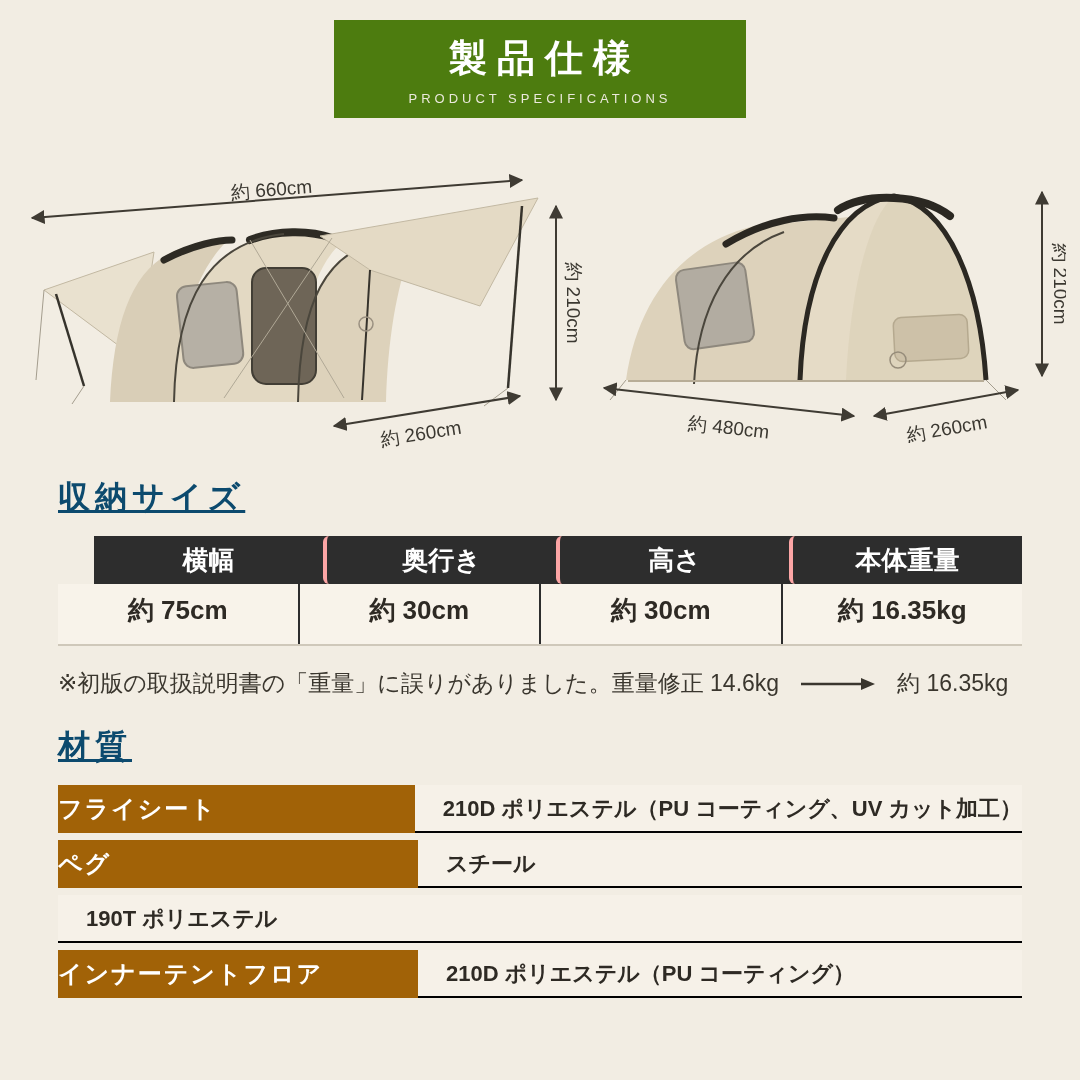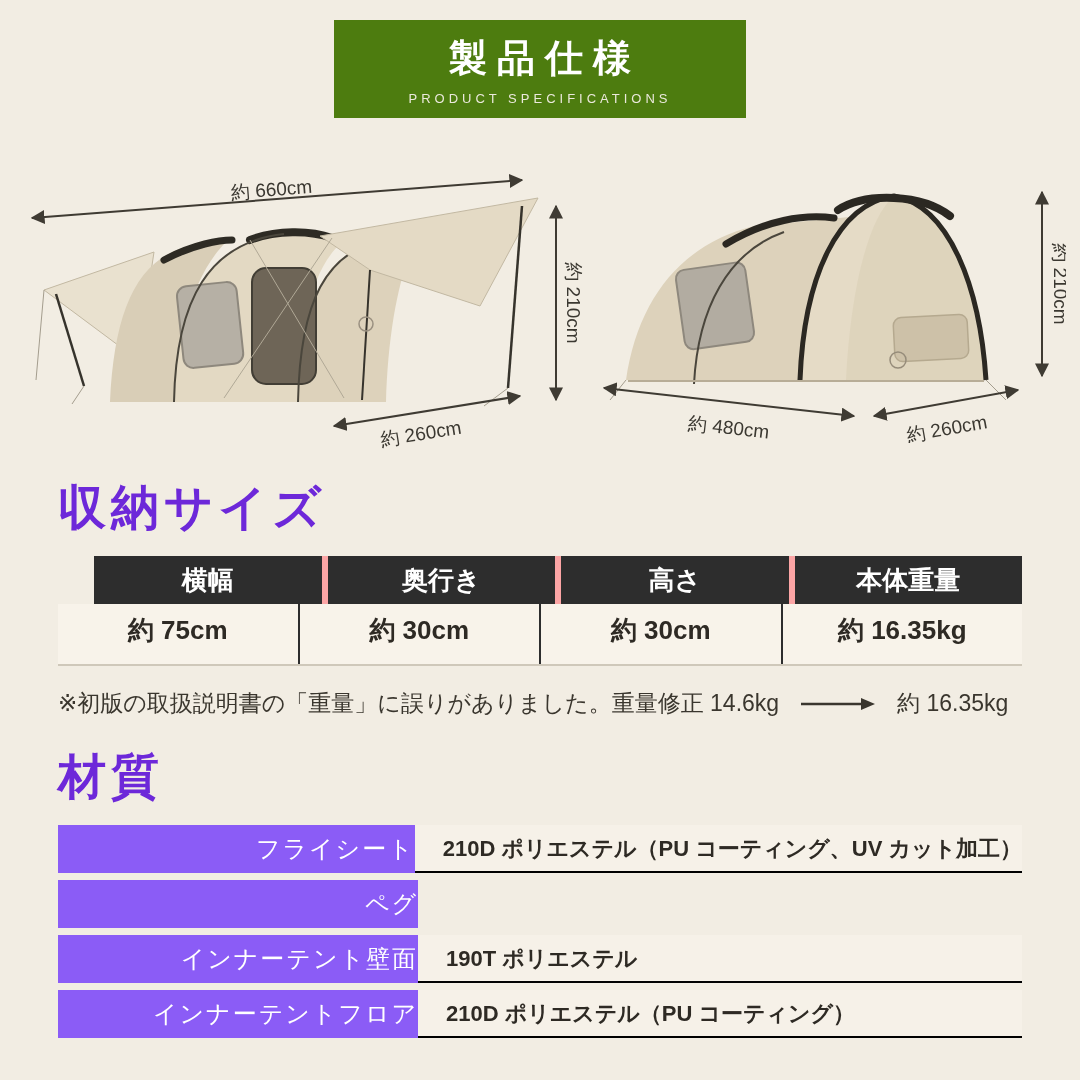--- a/index.html
+++ b/index.html
@@ -14,47 +14,47 @@
     width:412px; margin:20px auto 0; background:#4d7c0f;
     text-align:center; padding:13px 0 12px;
   }
   .banner-title { color:#ffffff; font-size:38px; font-weight:bold; letter-spacing:10px; text-indent:10px; }
   .banner-subtitle { color:#ebe9dc; font-size:13px; letter-spacing:4px; margin-top:7px; }
 
   .diagrams { display:flex; margin-top:30px; padding-left:14px; gap:14px; height:302px; }
   .diagrams svg { display:block; }
   .dim-label { font-size:19px; font-weight:500; fill:#3b3831; }
 
-  .section-heading { margin:26px 0 0 58px; font-size:48px; font-weight:bold; letter-spacing:5px; color:#6d28d9; }
+  .section-heading { margin:26px 0 0 58px; font-size:32px; font-weight:bold; letter-spacing:5px; color:#0c4a6e;text-decoration:underline; }
 
   .spec-table { margin:16px 58px 0; }
   .spec-header { display:flex; background:#2d2d2d;margin-left:36px; }
   .spec-header .cell {
     flex:1; color:#ffffff; font-size:26px; font-weight:bold;
     text-align:center; line-height:48px; height:48px;
   }
-  .spec-header .cell + .cell { border-left:6px solid #fca5a5; }
+  .spec-header .cell + .cell { border-left:4px solid #fca5a5;border-radius:6px; }
   .spec-body { display:flex; background:#f8f3ea; border-bottom:2px solid #cfc8ba; }
   .spec-body .cell {
     flex:1; font-size:26px; font-weight:bold; color:#2e2a24;
     text-align:center; line-height:52px; height:60px;
   }
   .spec-body .cell + .cell { border-left:2px solid #2d2d2d; }
 
   .note {
     margin:22px 58px 0; font-size:23px; font-weight:500; color:#3a362e;
     display:flex; align-items:center; gap:20px; white-space:nowrap;
   }
   .note .arrow-icon { flex:0 0 auto; }
 
   .mat-table { margin:16px 58px 0; }
   .mat-row { display:flex; margin-bottom:7px; }
   .mat-label {
-    width:360px; background:#8b5cf6; color:#ffffff;
-    font-size:24px; font-weight:normal; text-align:right;
+    width:360px; background:#a16207; color:#ffffff;
+    font-size:24px; font-weight:bold; text-align:left;
     line-height:48px; height:48px; letter-spacing:2px;
   }
   .mat-value {
     flex:1; background:#f6f1e8; color:#2e2a24;
     font-size:22px; font-weight:bold; line-height:48px; height:48px;
     padding-left:28px; border-bottom:2px solid #000000; white-space:nowrap;
   }
 </style>
 </head>
 <body>
@@ -173,23 +173,23 @@
 
   <h2 class="section-heading">材質</h2>
 
   <div class="mat-table">
     <div class="mat-row">
       <div class="mat-label">フライシート</div>
       <div class="mat-value">210D ポリエステル（PU コーティング、UV カット加工）</div>
     </div>
     <div class="mat-row">
       <div class="mat-label">ペグ</div>
+      <div class="mat-value">スチール</div>
     </div>
     <div class="mat-row">
-      <div class="mat-label">インナーテント壁面</div>
       <div class="mat-value">190T ポリエステル</div>
     </div>
     <div class="mat-row">
       <div class="mat-label">インナーテントフロア</div>
       <div class="mat-value">210D ポリエステル（PU コーティング）</div>
     </div>
   </div>
 
 </div>
 

